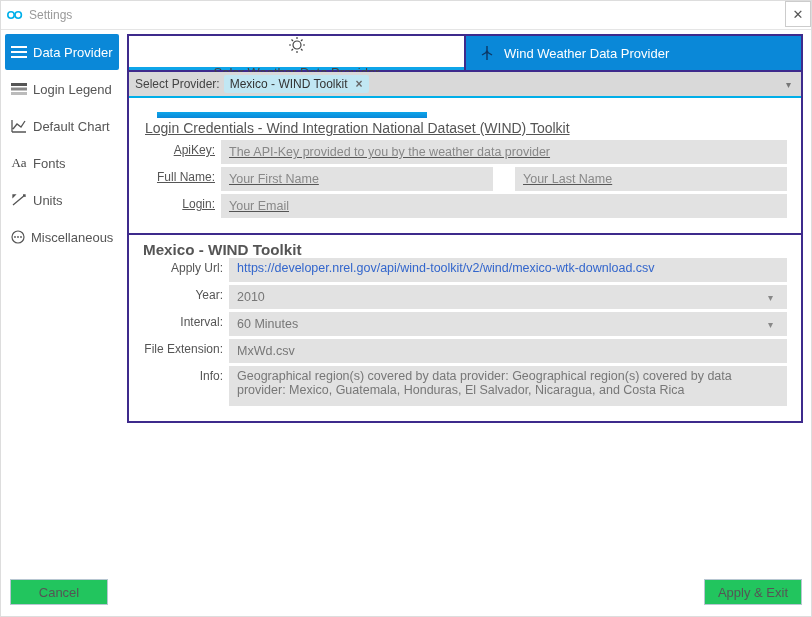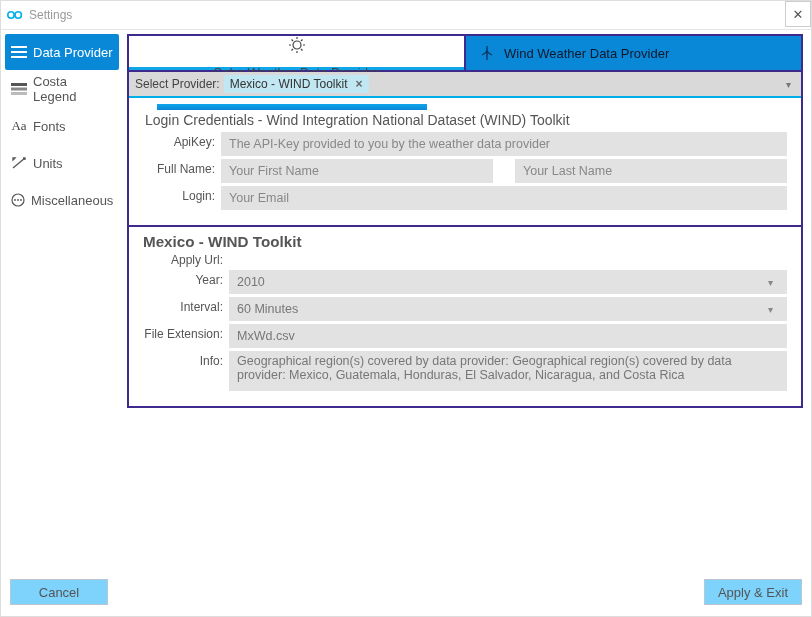--- a/index.html
+++ b/index.html
@@ -33,38 +33,38 @@
   .sb-item .ico { width: 16px; display:flex; align-items:center; justify-content:center; }
   .sb-item.active { background: #0a88d8; color: #fff; }
   .main { flex: 1; padding: 4px 8px 4px 4px; }
   .tabs { display: flex; border: 2px solid #3e2a8c; background:#fff; }
   .tab {
     flex: 1; height: 34px; display: flex; align-items: center;
     padding: 0 12px; gap: 8px;
     cursor: pointer; font-size: 13px;
   }
   .tab.left { border-right: 0; border-bottom: 3px solid #0ea5e9; color: #444; flex-direction: column; }
-  .tab.right { background: #0a88d8; color: #0f172a; }
+  .tab.right { background: #0a88d8; color: #ffffff; }
   .tabs-divider { width:2px; background:#3e2a8c; }
   .content { border: 2px solid #3e2a8c; border-top: none; padding: 0; }
   .select-row {
     display: flex; align-items: center; height: 26px;
     background: #d9d9d9; padding-left: 6px; position: relative;
     border-bottom: 2px solid #00aee8;
   }
   .select-row > label { color: #444; font-size: 12px; }
   .chip {
     background: #c1e7f3; color: #333; font-size: 12px;
     padding: 2px 6px; margin-left: 4px; display: inline-flex;
     align-items: center; gap: 8px; border-radius: 2px;
   }
   .chip .x { color: #666; cursor: pointer; font-weight: bold; }
   .select-caret { position: absolute; right: 10px; color: #777; font-size: 10px; }
   .bluebar { height: 6px; background: linear-gradient(#0ea5e9,#0a88d8); width: 270px; margin-left: 14px; }
-  .panel { background:#fff; padding: 6px 14px 12px 14px; }
+  .panel { background:#fff; padding: 14px 14px 12px 14px; text-decoration: underline; }
   .panel h3 { font-weight: 400; color: #555; font-size: 14px; margin: 2px 0 4px 2px; }
   .form-row { display: flex; align-items: stretch; margin-bottom: 3px; }
   .form-row > label {
     width: 78px; text-align: right; padding-right: 6px;
     color: #555; font-size: 12px; padding-top: 3px;
   }
   .field {
     flex: 1; background: #e2e2e2; border: none; height: 24px;
     padding: 3px 8px; font-size: 12.5px; color: #777;
     font-family: inherit;
@@ -78,21 +78,21 @@
   .panel2 .form-row > label { width: 86px; }
   .urlfield { color: #3366cc; }
   .info { height: auto; min-height: 40px; }
   .footer {
     position: absolute; bottom: 0; left: 0; right: 0;
     display: flex; justify-content: space-between;
     padding: 0 10px 12px 10px;
   }
   .btn {
     width: 98px; height: 26px; border: 1px solid #b7c6d1;
-    background: #7dd3fc; color: #555; font-size: 13px;
+    background: #22c55e; color: #555; font-size: 13px;
     cursor: pointer; font-family: inherit;
   }
 </style>
 </head>
 <body>
 
 <div class="titlebar">
   <svg class="logo" viewBox="0 0 20 12">
       <circle cx="5" cy="6" r="4" fill="none" stroke="#00b0ea" stroke-width="2"></circle>
       <circle cx="14" cy="6" r="4" fill="none" stroke="#00b0ea" stroke-width="2"></circle>
@@ -114,21 +114,29 @@
       <span>Data Provider</span>
     </div>
     <div class="sb-item">
       <span class="ico">
           <svg width="16" height="12" viewBox="0 0 16 12">
             <rect y="0" width="16" height="3" fill="#555"></rect>
             <rect y="4.5" width="16" height="3" fill="#888"></rect>
             <rect y="9" width="16" height="3" fill="#bbb"></rect>
           </svg>
         </span>
-      <span>Costa Legend</span>
+      <span>Login Legend</span>
+    </div>
+    <div class="sb-item">
+      <span class="ico">
+          <svg width="16" height="14" viewBox="0 0 16 14">
+            <path d="M1 13 L1 1 M1 13 L15 13 M2 10 L6 5 L10 8 L14 2" fill="none" stroke="#555" stroke-width="1.3"></path>
+          </svg>
+        </span>
+      <span>Default Chart</span>
     </div>
     <div class="sb-item">
       <span class="ico" style="font-family:Georgia;font-size:13px;color:#444;">Aa</span>
       <span>Fonts</span>
     </div>
     <div class="sb-item">
       <span class="ico">
           <svg width="16" height="14" viewBox="0 0 16 14">
             <path d="M2 12 L14 2 M12 2 L14 2 L14 4 M2 4 L4 2 L2 2 Z" fill="none" stroke="#555" stroke-width="1.3"></path>
           </svg>
@@ -208,20 +216,21 @@
         <div class="form-row">
           <label>Login:</label>
           <input class="field" placeholder="Your Email" style="">
         </div>
       </div>
 
       <div class="panel2">
         <h3>Mexico - WIND Toolkit</h3>
         <div class="form-row">
           <label>Apply Url:</label>
+          <div class="field urlfield">https://developer.nrel.gov/api/wind-toolkit/v2/wind/mexico-wtk-download.csv</div>
         </div>
         <div class="form-row">
           <label>Year:</label>
           <div class="field select-field">
             <span>2010</span>
             <span class="caret">▾</span>
           </div>
         </div>
         <div class="form-row">
           <label>Interval:</label>

